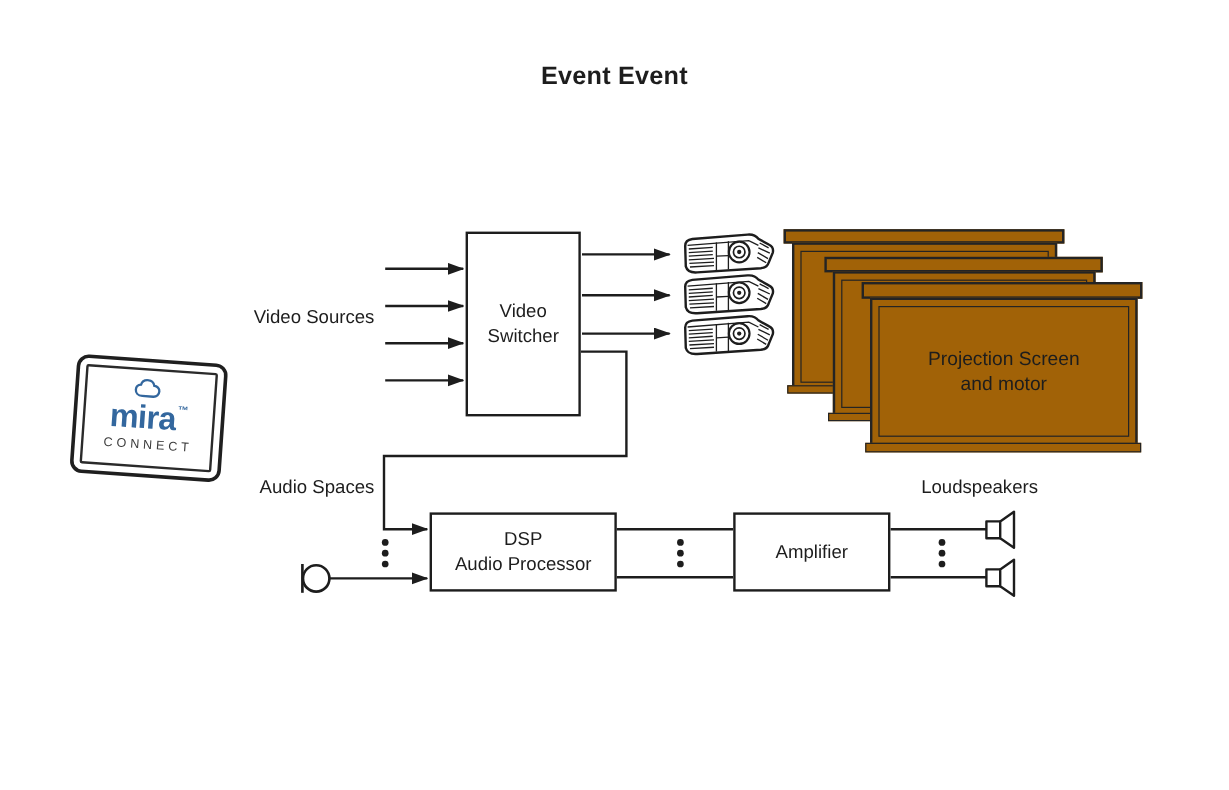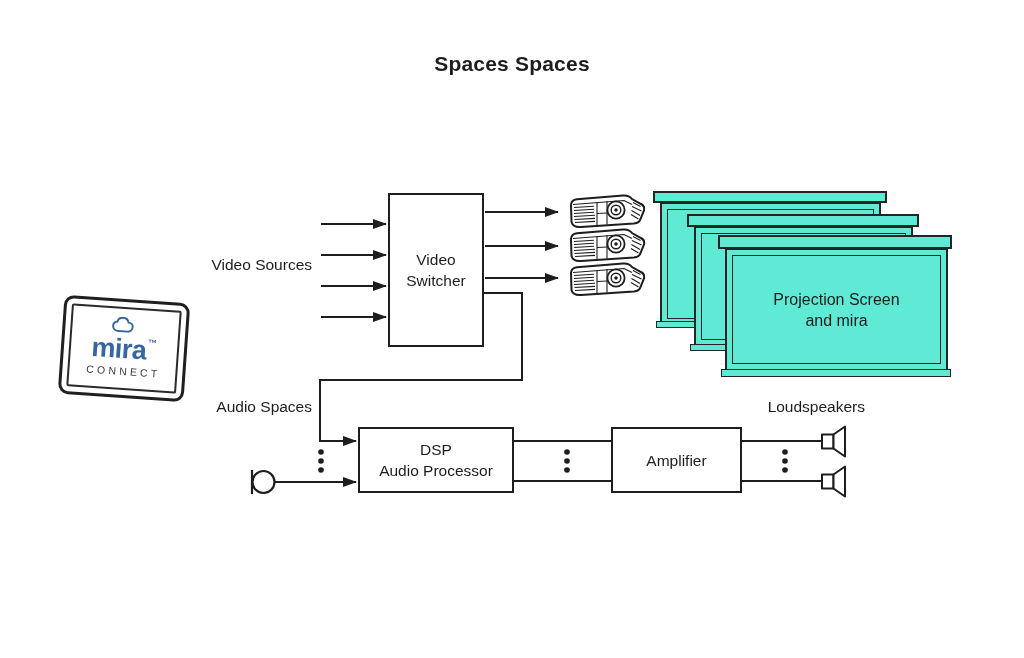--- a/index.html
+++ b/index.html
@@ -16,21 +16,21 @@
   .lbl-audio{left:172px;top:398px;width:140px;text-align:right;}
   .lbl-speakers{left:735px;top:398px;width:130px;text-align:right;}
   
   .box{border:2px solid #1d1d1d;background:#fff;box-sizing:border-box;
        display:flex;flex-direction:column;align-items:center;justify-content:center;
        font-size:15.5px;line-height:21px;text-align:center;z-index:5;}
   .box-switcher{left:388px;top:193px;width:96px;height:154px;}
   .box-dsp{left:358px;top:427px;width:156px;height:66px;}
   .box-amp{left:611px;top:427px;width:131px;height:66px;}
   
-  .scr{background:#5eead4;border:2px solid #242424;box-sizing:border-box;}
+  .scr{background:#a16207;border:2px solid #242424;box-sizing:border-box;}
   .scr-thin{border-width:1.5px;}
   .z1{z-index:1}.z2{z-index:2}.z3{z-index:3}
   .scr-inner-text{display:flex;flex-direction:column;align-items:center;justify-content:center;
        font-size:16px;line-height:21px;text-align:center;}
   
   #overlay{left:0;top:0;z-index:4;pointer-events:none;}
   
   .tablet{left:61px;top:299px;width:126px;height:99px;transform:rotate(4deg);
       border:3px solid #1f1f1f;border-radius:10px;background:#fff;box-sizing:border-box;z-index:5;
       display:flex;align-items:center;justify-content:center;}
@@ -40,21 +40,21 @@
   .mira-word{font-size:27px;font-weight:bold;color:#33679e;letter-spacing:-.5px;}
   .mira-tm{font-size:9px;font-weight:bold;color:#33679e;vertical-align:14px;margin-left:1px;}
   .mira-cloud{position:absolute;top:-12px;left:50%;transform:translateX(-60%);}
   .connect-word{font-size:10.5px;letter-spacing:3.2px;color:#3c3c3c;margin-top:0px;text-indent:2px;}
 </style>
 </head>
 <body>
 
 <div id="stage">
 
-  <div class="abs title">Spaces Spaces</div>
+  <div class="abs title">Event Event</div>
 
   <div class="abs lbl lbl-video">Video Sources</div>
   <div class="abs lbl lbl-audio">Audio Spaces</div>
   <div class="abs lbl lbl-speakers">Loudspeakers</div>
 
   <div>
     <div class="abs scr z1" style="left:653px;top:191px;width:234px;height:12px;"></div>
     <div class="abs scr z1" style="left:660px;top:202px;width:221px;height:124px;"></div>
     <div class="abs scr scr-thin z1" style="left:667px;top:209px;width:207px;height:110px;"></div>
     <div class="abs scr scr-thin z1" style="left:656px;top:321px;width:229px;height:7px;"></div>
@@ -63,21 +63,21 @@
     <div class="abs scr z2" style="left:687px;top:214px;width:232px;height:13px;"></div>
     <div class="abs scr z2" style="left:694px;top:226px;width:219px;height:121px;"></div>
     <div class="abs scr scr-thin z2" style="left:701px;top:233px;width:205px;height:107px;"></div>
     <div class="abs scr scr-thin z2" style="left:690px;top:344px;width:227px;height:7px;"></div>
   </div>
   <div>
     <div class="abs scr z3" style="left:718px;top:235px;width:234px;height:14px;"></div>
     <div class="abs scr z3" style="left:725px;top:248px;width:223px;height:123px;"></div>
     <div class="abs scr scr-thin z3 scr-inner-text" style="left:732px;top:255px;width:209px;height:109px;">
       <span>Projection Screen</span>
-      <span>and mira</span>
+      <span>and motor</span>
     </div>
     <div class="abs scr scr-thin z3" style="left:721px;top:369px;width:230px;height:8px;"></div>
   </div>
 
   <div class="abs box box-dsp">
     <span>DSP</span>
     <span>Audio Processor</span>
   </div>
   <div class="abs box box-switcher">
     <span>Video</span>

